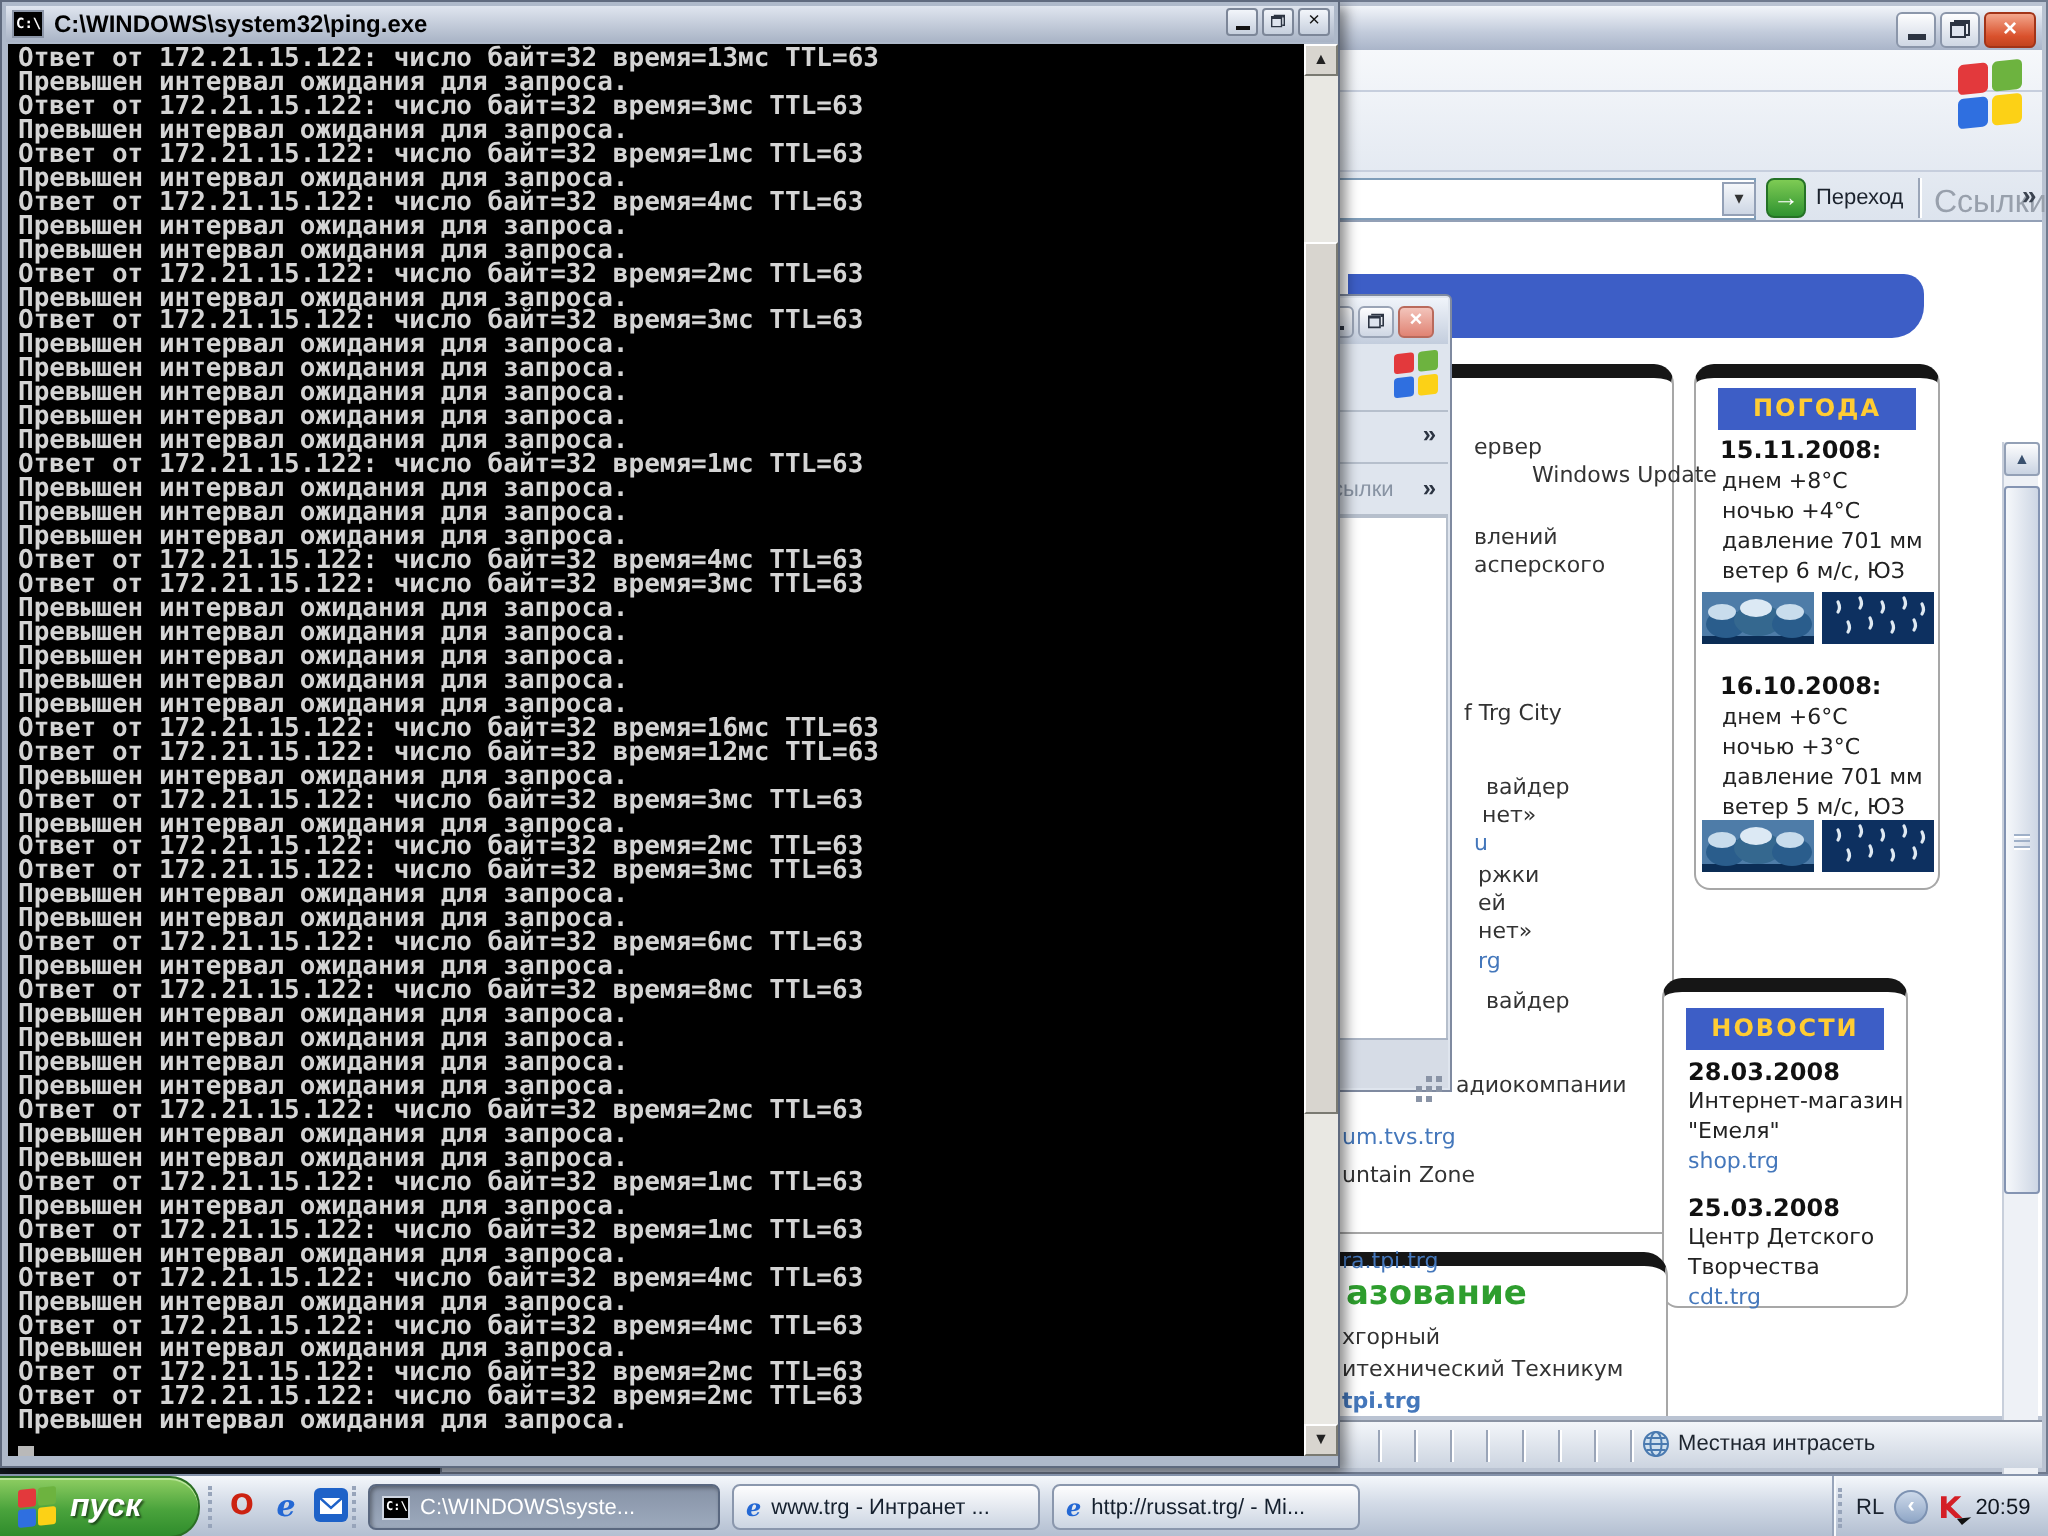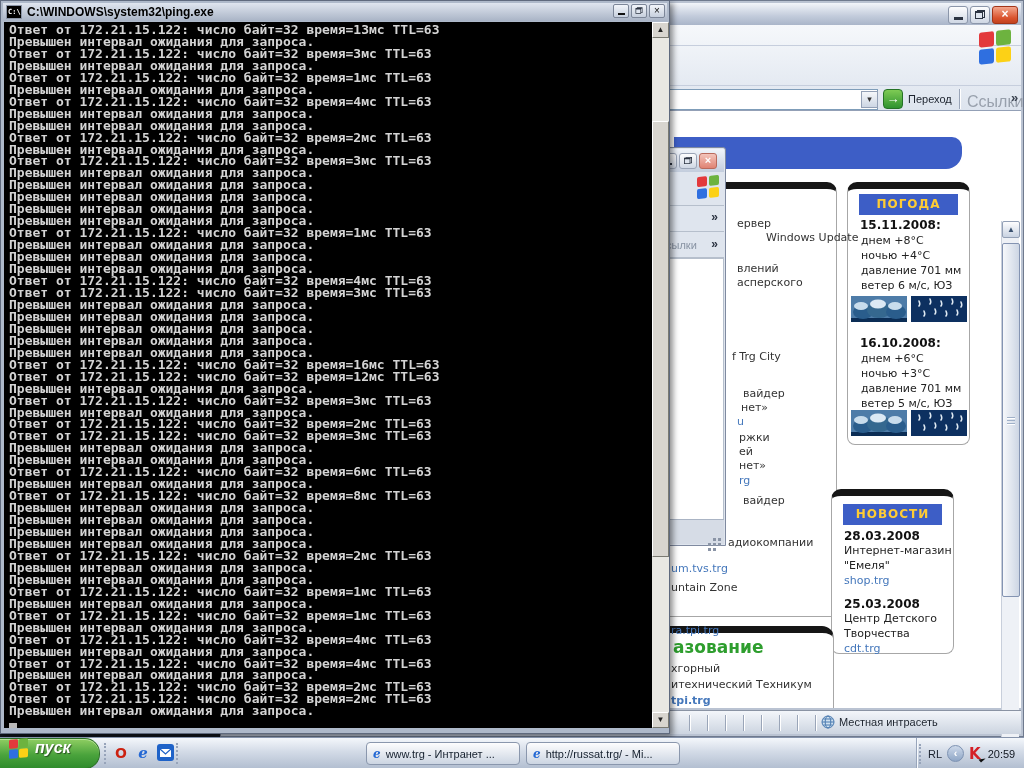--- a/index.html
+++ b/index.html
@@ -154,21 +154,21 @@
        font-size:8px;color:#222;}
   .csb-up{top:0;} .csb-down{bottom:0;}
   .console-thumb{position:absolute;left:0;top:99px;width:17px;height:436px;background:#d8d5cf;
                  border:1px solid;border-color:#fff #7a7a72 #7a7a72 #fff;}
 
   
   .taskbar{position:absolute;left:0;top:737px;width:1024px;height:31px;
            background:linear-gradient(#f4f7fb,#d3dbe7 45%,#b3bfd1);border-top:1px solid #8593ab;}
   .start-btn{position:absolute;left:0;top:0;width:100px;height:31px;border-radius:0 15px 15px 0;
              background:linear-gradient(#8fce62,#4aa33c 55%,#2f8c2c);border:1px solid #2b6f24;
-             border-left:none;box-shadow:inset 0 1px 0 #b9e49a;display:flex;align-items:flex-start;
+             border-left:none;box-shadow:inset 0 1px 0 #b9e49a;display:flex;align-items:center;
              cursor:default;}
   .start-flag{width:19px;height:19px;margin-left:9px;flex:none;}
   .start-label{margin-left:7px;font:italic bold 16px "Liberation Sans",sans-serif;color:#fff;
                text-shadow:1px 1px 1px rgba(0,0,0,.5);}
   .ql-grip{position:absolute;top:5px;width:3px;height:21px;border-left:2px dotted #97a4ba;}
   .ql-icon{position:absolute;top:6px;width:18px;height:18px;text-align:center;}
   .opera-o{font:bold 14px "DejaVu Sans",sans-serif;color:#cc2211;line-height:18px;}
   .ie-e{font:bold italic 15px "DejaVu Serif",serif;color:#2468d4;line-height:18px;}
   .task-btn{position:absolute;top:4px;height:23px;border-radius:4px;display:flex;align-items:center;
             padding:0 6px;font-size:11px;white-space:nowrap;overflow:hidden;cursor:default;}
@@ -420,20 +420,24 @@
     <div class="ql-icon" style="left:134px"><span class="ie-e">e</span></div>
     <div class="ql-icon" style="left:156px">
       <svg width="17" height="17" viewBox="0 0 17 17">
         <rect width="17" height="17" rx="3" fill="#1e62c8"></rect>
         <rect x="3" y="5" width="11" height="8" fill="#fff"></rect>
         <path d="M3 5 L8.5 10 L14 5" fill="none" stroke="#1e62c8" stroke-width="1.2"></path>
       </svg>
     </div>
     <div class="ql-grip" style="left:176px"></div>
 
+    <div class="task-btn tb-pressed" style="left:184px;width:176px">
+      <span class="tb-ico tb-console-ico">C:\</span>
+      <span>C:\WINDOWS\syste...</span>
+    </div>
     <div class="task-btn tb-raised" style="left:366px;width:154px">
       <span class="tb-ico ie-e" style="font-size:12px">e</span>
       <span>www.trg - Интранет ...</span>
     </div>
     <div class="task-btn tb-raised" style="left:526px;width:154px">
       <span class="tb-ico ie-e" style="font-size:12px">e</span>
       <span>http://russat.trg/ - Mi...</span>
     </div>
 
     <div class="tray">

